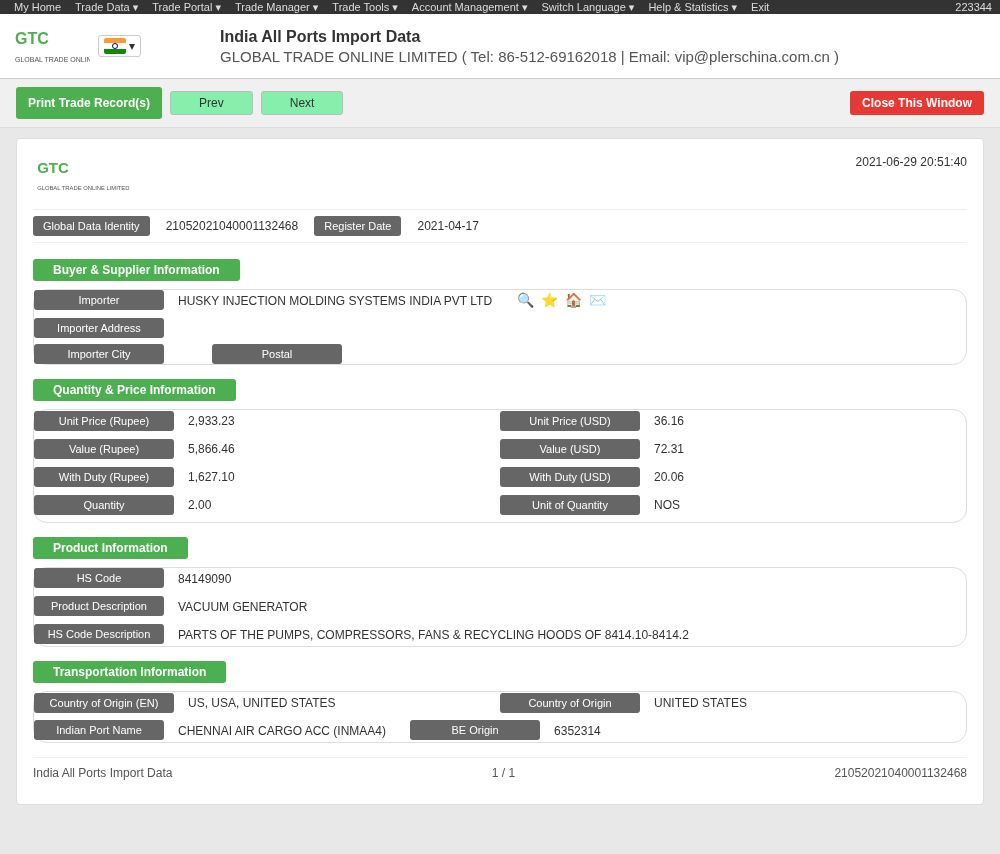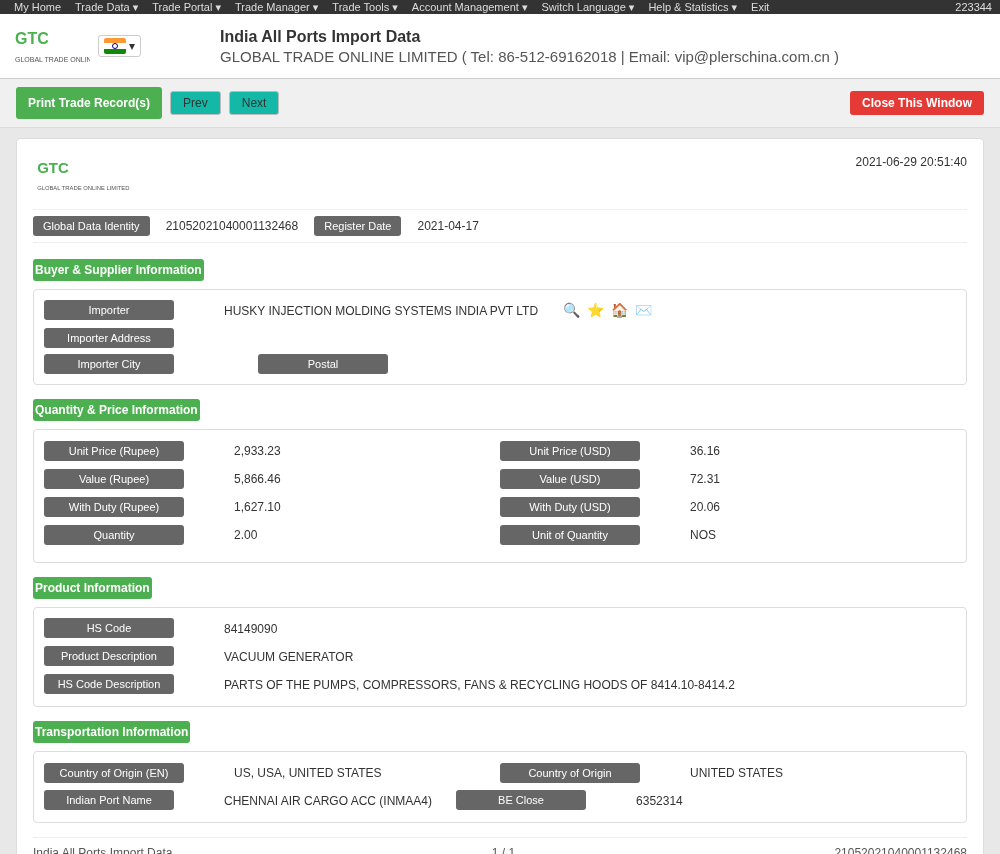--- a/index.html
+++ b/index.html
@@ -24,44 +24,44 @@
     .header-title-area { flex: 1; padding-left: 10px; }
     .header-title { font-size: 16px; font-weight: bold; color: #333; }
     .header-subtitle { font-size: 15px; color: #555; margin-top: 2px; }
     .header-right { text-align: right; font-size: 11px; }
     .header-right .company { color: #2196F3; font-weight: bold; }
     .header-right .expire { color: #333; }
 
     
     .toolbar { background: #f0f0f0; padding: 8px 16px; display: flex; align-items: center; gap: 8px; border-bottom: 1px solid #ddd; }
     .btn-print { background: #4CAF50; color: #fff; border: none; padding: 9px 12px; border-radius: 3px; cursor: pointer; font-size: 12px; font-weight: bold; }
-    .btn-nav { background: #14b8a6; color: #333; border: 1px solid #bbb; padding: 4px 12px; border-radius: 3px; cursor: pointer; font-size: 12px; }
+    .btn-nav { background: #86efac; color: #333; border: 1px solid #bbb; padding: 4px 28px; border-radius: 3px; cursor: pointer; font-size: 12px; }
     .btn-close { background: #e53935; color: #fff; border: none; padding: 5px 12px; border-radius: 3px; cursor: pointer; font-size: 12px; font-weight: bold; margin-left: auto; }
 
     
     .main-content { padding: 10px 16px; background: #e8e8e8; }
     .record-card { background: #fff; border: 1px solid #ddd; border-radius: 4px; padding: 16px; }
 
     
     .record-header { display: flex; justify-content: space-between; align-items: flex-start; margin-bottom: 12px; }
     .record-logo { width: 100px; }
 
     
     .data-identity-row { display: flex; align-items: center; gap: 8px; margin-bottom: 16px; padding: 6px 0; border-top: 1px solid #eee; border-bottom: 1px solid #eee; }
     .field-label { background: #666; color: #fff; padding: 4px 10px; border-radius: 3px; font-size: 11px; white-space: nowrap; }
     .field-value { color: #333; font-size: 12px; padding: 0 8px; }
 
     
     .section { margin-bottom: 14px; }
-    .section-header { display: inline-block; background: #4CAF50; color: #fff; padding: 4px 2px; border-radius: 3px; font-size: 12px; font-weight: bold; margin-bottom: 8px; }
-    .section-body { border: 1px solid #ddd; border-radius: 4px; padding: 10px; }
+    .section-header { display: inline-block; background: #4CAF50; color: #fff; padding: 4px 20px; border-radius: 3px; font-size: 12px; font-weight: bold; margin-bottom: 8px; }
+    .section-body { border: 1px solid #ddd; border-radius: 14px; }
     .field-row { display: flex; align-items: flex-start; margin-bottom: 6px; flex-wrap: wrap; gap: 6px; }
     .field-row:last-child { margin-bottom: 0; }
     .field-label-dark { background: #666; color: #fff; padding: 4px 10px; border-radius: 3px; font-size: 11px; min-width: 130px; text-align: center; white-space: nowrap; }
-    .field-value-text { color: #333; font-size: 12px; padding: 4px 8px; margin-left: 36px; }
+    .field-value-text { color: #333; font-size: 12px; padding: 4px 8px; }
     .icons-group { display: flex; gap: 4px; margin-left: 10px; }
     .icon-btn { width: 20px; height: 20px; display: flex; align-items: center; justify-content: center; cursor: pointer; font-size: 14px; }
 
     
     .grid-row { display: grid; grid-template-columns: 1fr 1fr; gap: 0; margin-bottom: 6px; }
     .grid-cell { display: flex; align-items: center; gap: 6px; }
     .grid-cell .field-label-dark { min-width: 140px; }
 
     
     .record-footer-row { display: flex; justify-content: space-between; align-items: center; padding: 8px 0; margin-top: 8px; border-top: 1px solid #eee; font-size: 12px; color: #555; }
@@ -236,21 +236,21 @@
             <span class="field-value-text">US, USA, UNITED STATES</span>
           </div>
           <div class="grid-cell">
             <span class="field-label-dark">Country of Origin</span>
             <span class="field-value-text">UNITED STATES</span>
           </div>
         </div>
         <div class="field-row">
           <span class="field-label-dark">Indian Port Name</span>
           <span class="field-value-text">CHENNAI AIR CARGO ACC (INMAA4)</span>
-          <span class="field-label-dark" style="margin-left:10px;">BE Close</span>
+          <span class="field-label-dark" style="margin-left:10px;">BE Origin</span>
           <span class="field-value-text">6352314</span>
         </div>
       </div>
     </div>
 
     <div class="record-footer-row">
       <span>India All Ports Import Data</span>
       <span>1 / 1</span>
       <span>21052021040001132468</span>
     </div>

